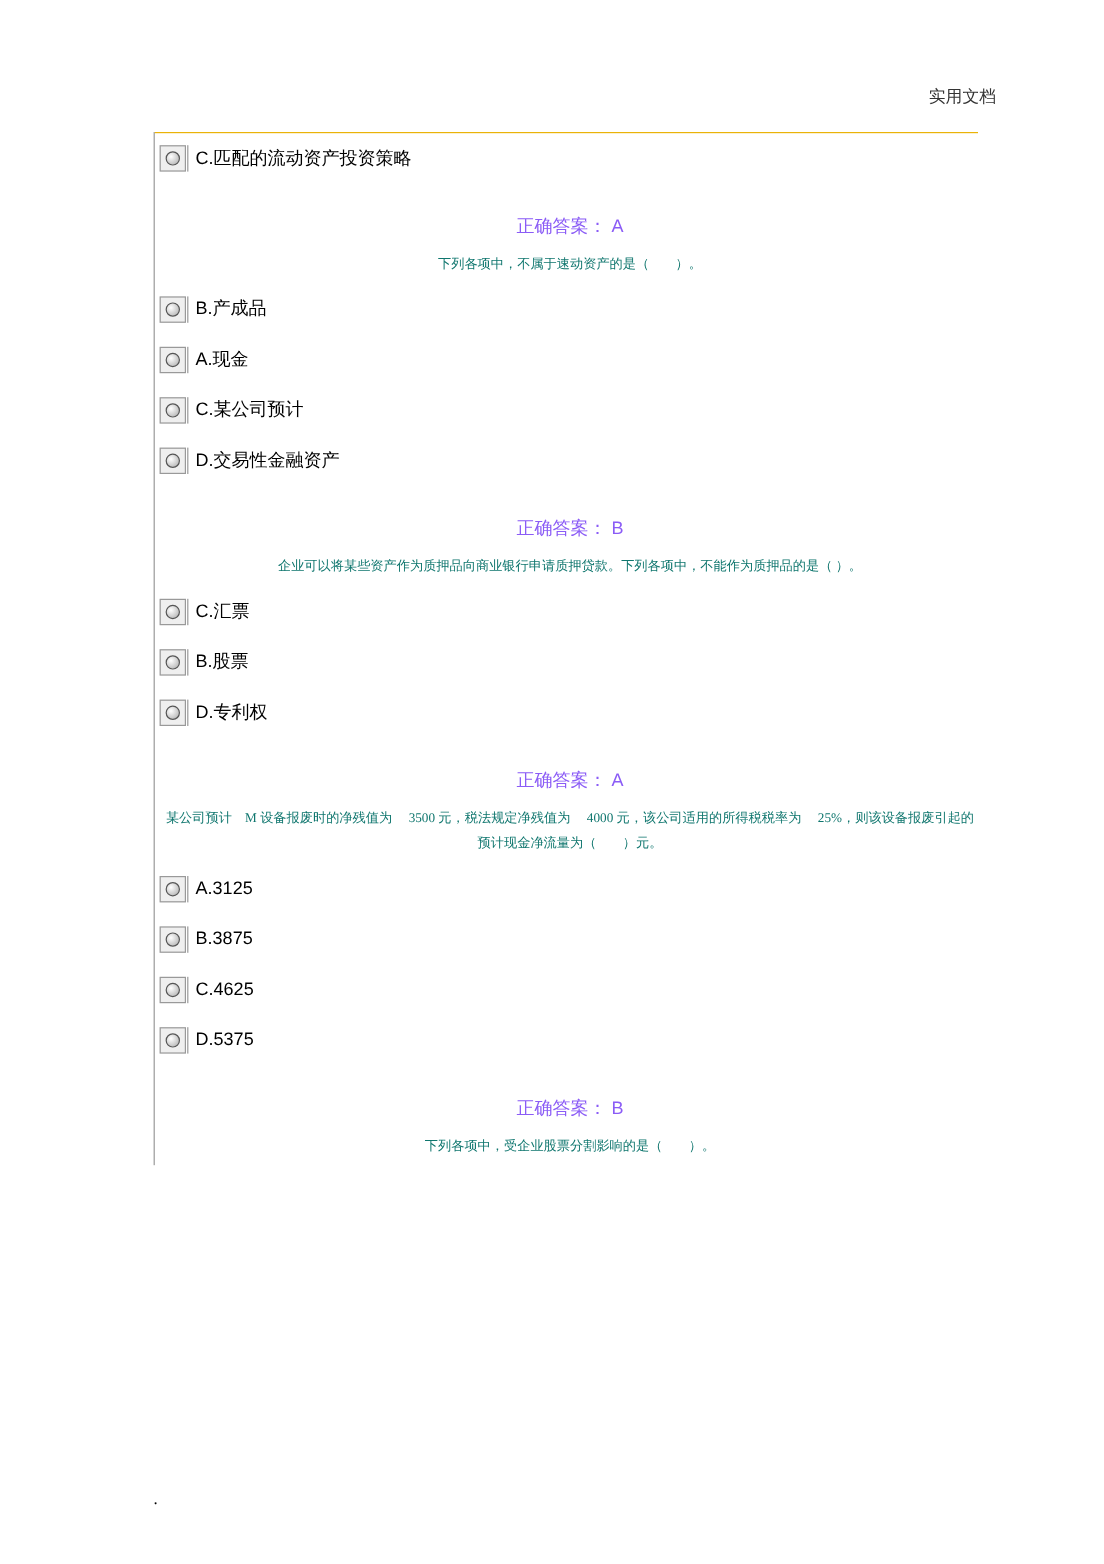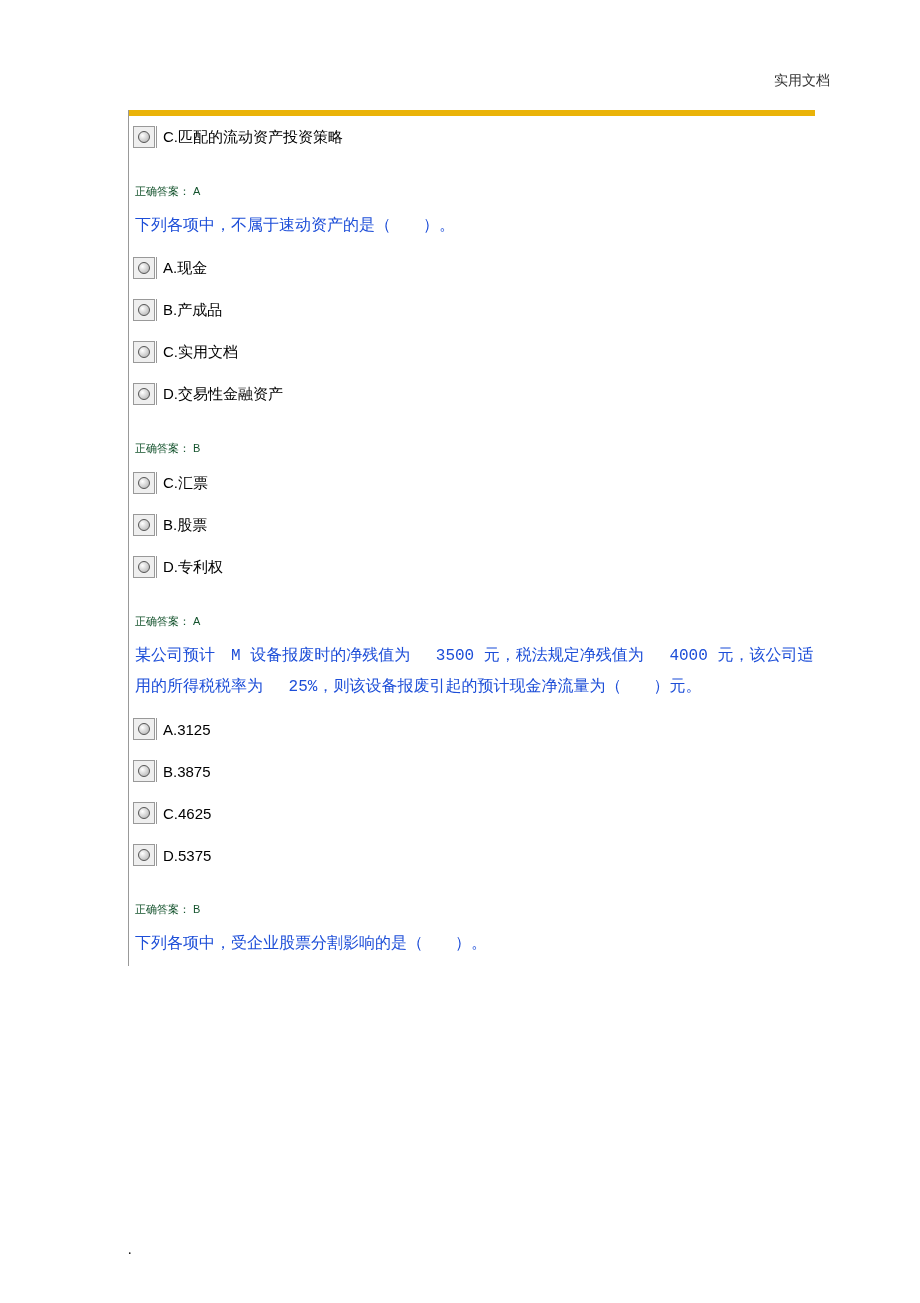--- a/index.html
+++ b/index.html
@@ -19,22 +19,23 @@
       font-family: Liberation Mono, monospace;
     }
     .content-area {
       position: absolute;
       top: 110px;
       left: 128px;
       right: 105px;
       border-left: 1px solid #999;
     }
     .content-inner {
-      border-top: 6px solid #eab308;
+      border-top: 1px solid #eab308;
       padding-left: 2px;
+      text-align: center;
     }
     .option-row {
       display: flex;
       align-items: center;
       padding: 10px 0 10px 2px;
     }
     .radio-box {
       width: 22px;
       height: 22px;
       border: 1px solid #999;
@@ -59,31 +60,31 @@
       height: 22px;
       background: #999;
       margin-right: 6px;
     }
     .option-text {
       font-size: 15px;
       color: #000;
       font-family: Arial, "SimSun", sans-serif;
     }
     .answer-line {
-      font-size: 11px;
-      color: #14532d;
+      font-size: 15px;
+      color: #8b5cf6;
       padding: 18px 0 6px 4px;
       font-family: "SimSun", Arial, sans-serif;
     }
     .question-text {
-      font-size: 16px;
-      color: #1d4ed8;
+      font-size: 11px;
+      color: #0f766e;
       padding: 6px 0 6px 4px;
       line-height: 1.9;
-      font-family: Liberation Mono, monospace;
+      font-family: Liberation Serif, serif;
     }
     .spacer { height: 8px; }
     .footer-dot {
       position: absolute;
       bottom: 45px;
       left: 128px;
       font-size: 14px;
     }
   </style>
 </head>
@@ -97,39 +98,40 @@
         <span class="radio-box"></span>
         <span class="divider"></span>
         <span class="option-text">C.匹配的流动资产投资策略</span>
       </div>
       <div class="spacer"></div>
       <div class="answer-line">正确答案： A</div>
       <div class="question-text">下列各项中，不属于速动资产的是（  ）。</div>
       <div class="option-row">
         <span class="radio-box"></span>
         <span class="divider"></span>
+        <span class="option-text">B.产成品</span>
+      </div>
+      <div class="option-row">
+        <span class="radio-box"></span>
+        <span class="divider"></span>
         <span class="option-text">A.现金</span>
       </div>
       <div class="option-row">
         <span class="radio-box"></span>
         <span class="divider"></span>
-        <span class="option-text">B.产成品</span>
-      </div>
-      <div class="option-row">
-        <span class="radio-box"></span>
-        <span class="divider"></span>
-        <span class="option-text">C.实用文档</span>
+        <span class="option-text">C.某公司预计</span>
       </div>
       <div class="option-row">
         <span class="radio-box"></span>
         <span class="divider"></span>
         <span class="option-text">D.交易性金融资产</span>
       </div>
       <div class="spacer"></div>
       <div class="answer-line">正确答案： B</div>
+      <div class="question-text">企业可以将某些资产作为质押品向商业银行申请质押贷款。下列各项中，不能作为质押品的是（  ）。</div>
       <div class="option-row">
         <span class="radio-box"></span>
         <span class="divider"></span>
         <span class="option-text">C.汇票</span>
       </div>
       <div class="option-row">
         <span class="radio-box"></span>
         <span class="divider"></span>
         <span class="option-text">B.股票</span>
       </div>

